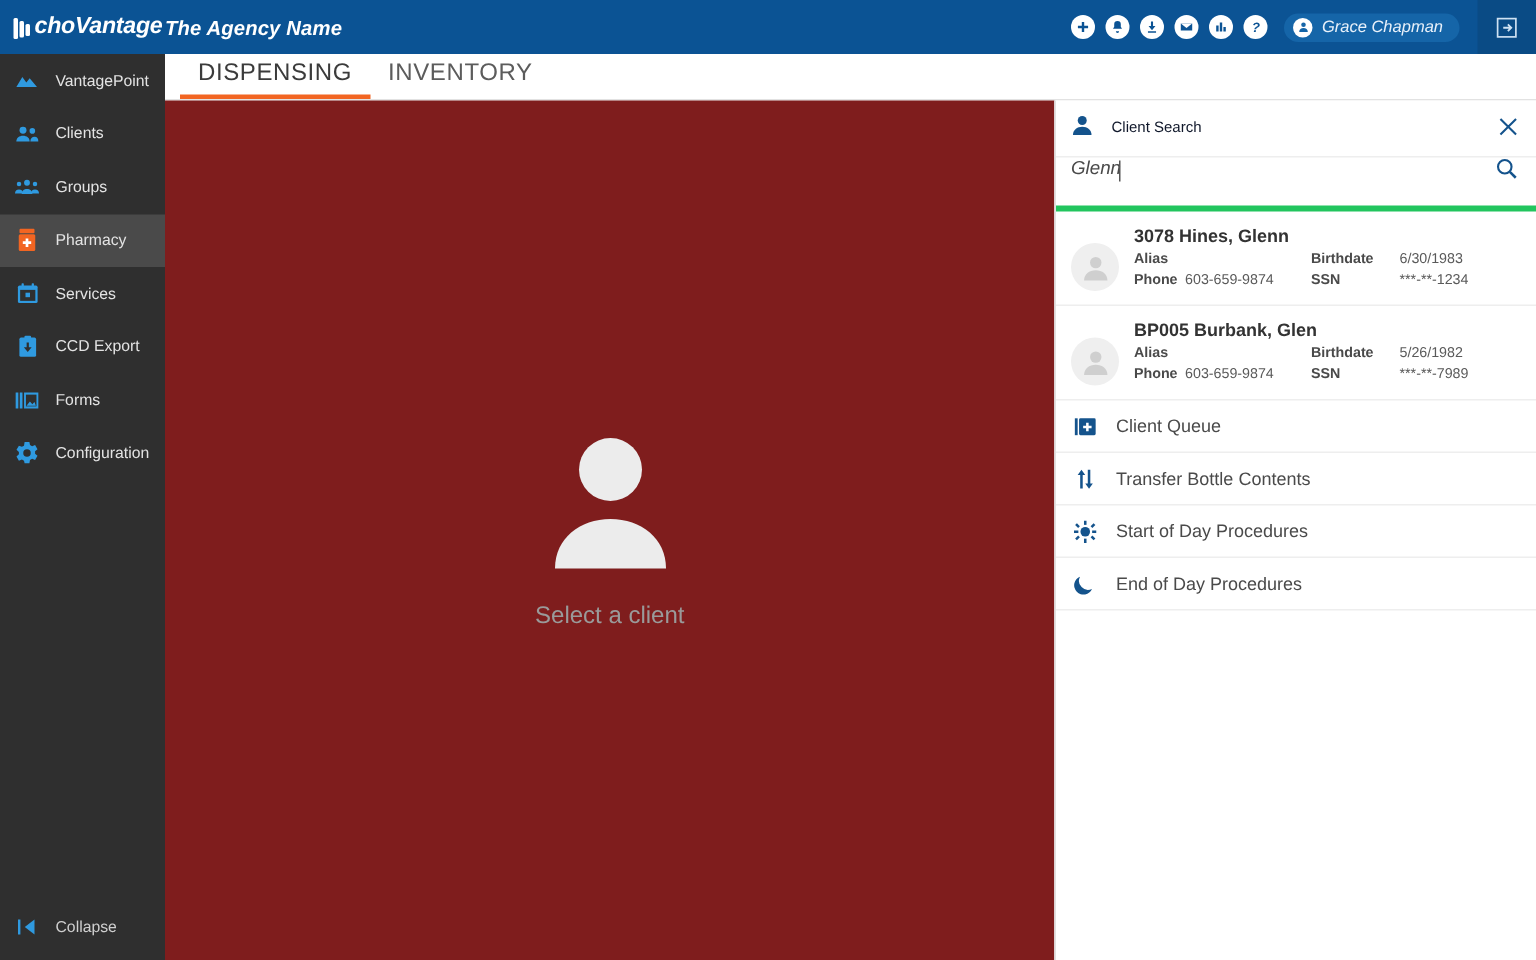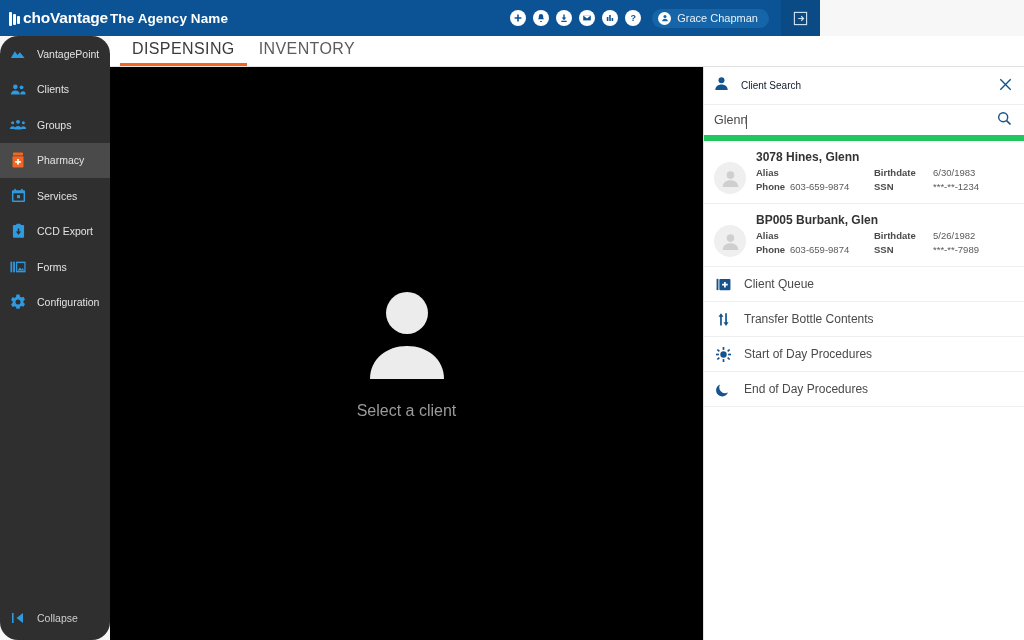--- a/index.html
+++ b/index.html
@@ -7,23 +7,23 @@
   html, body {
     width: 1024px; height: 640px;
     font-family: "Liberation Sans", sans-serif;
     overflow: hidden;
     background: #f7f7f7;
   }
 
   
   .topbar {
     position: absolute; top: 0; left: 0;
-    width: 820px; height: 36px;
+    width: 1024px; height: 36px;
     background: #0b5394;
-    display: flex; align-items: center;
+    display: flex; align-items: center; font-style: italic;
   }
   .brand {
     width: 110px; height: 36px;
     display: flex; align-items: center; padding-left: 9px;
     color: #ffffff;
   }
   .brand-logo {
     font-size: 15.5px; font-weight: bold; letter-spacing: -0.2px;
     display: flex; align-items: center;
   }
@@ -71,21 +71,20 @@
     width: 39px; height: 36px; background: #0a4b85;
     display: flex; align-items: center; justify-content: center;
     cursor: pointer; margin-left: 4px;
   }
 
   
   .sidebar {
     position: absolute; top: 36px; left: 0;
     width: 110px; height: 604px;
     background: #2f2f2f;
-    border-radius: 18px;
   }
   .nav-item {
     height: 35.5px; display: flex; align-items: center;
     padding-left: 10px; gap: 11px; cursor: pointer;
   }
   .nav-item.active { background: #4a4a4a; }
   .nav-label { color: #e3e3e3; font-size: 10.5px; }
   .nav-icon { width: 16px; height: 16px; display: flex;
     align-items: center; justify-content: center; }
   .collapse-row {
@@ -109,21 +108,21 @@
     display: flex; align-items: center;
     font-size: 16px; color: #5c5c5c; letter-spacing: 0.4px;
     cursor: pointer; border-bottom: 3px solid transparent;
   }
   .tab.active { color: #3b3b3b; border-bottom-color: #f26522; }
 
   
   .content {
     position: absolute; top: 67px; left: 110px;
     width: 593px; height: 573px;
-    background: #000000;
+    background: #7f1d1d;
     display: flex; flex-direction: column;
     align-items: center; justify-content: center;
   }
   .empty-avatar { width: 92px; height: 92px; margin-bottom: 22px; }
   .empty-text { font-size: 16px; color: #9a9a9a; }
 
   
   .panel {
     position: absolute; top: 67px; left: 703px;
     width: 321px; height: 573px;
@@ -132,22 +131,22 @@
   }
   .panel-header {
     height: 38px; display: flex; align-items: center;
     padding: 0 12px 0 10px; gap: 12px;
     border-bottom: 1px solid #eeeeee;
   }
   .panel-header-title { font-size: 10px; color: #0f172a; flex: 1; }
   .close-x { cursor: pointer; color: #0b5394;
     font-size: 15px; line-height: 1; font-weight: 300; }
   .search-row {
-    height: 36px; display: flex; align-items: center;
-    padding: 0 12px 0 10px; border-bottom: 6px solid #22c55e;
+    height: 36px; display: flex; align-items: flex-start;
+    padding: 0 12px 0 10px; border-bottom: 4px solid #22c55e; font-style: italic;
   }
   .caret {
     display: inline-block; width: 1px; height: 14px;
     background: #555; margin-left: -1px;
     position: relative; top: 2px;
   }
   .search-text-wrap { flex: 1; display: flex; align-items: center;
     font-size: 12.5px; color: #4a4a4a; }
 
   .client-row {

